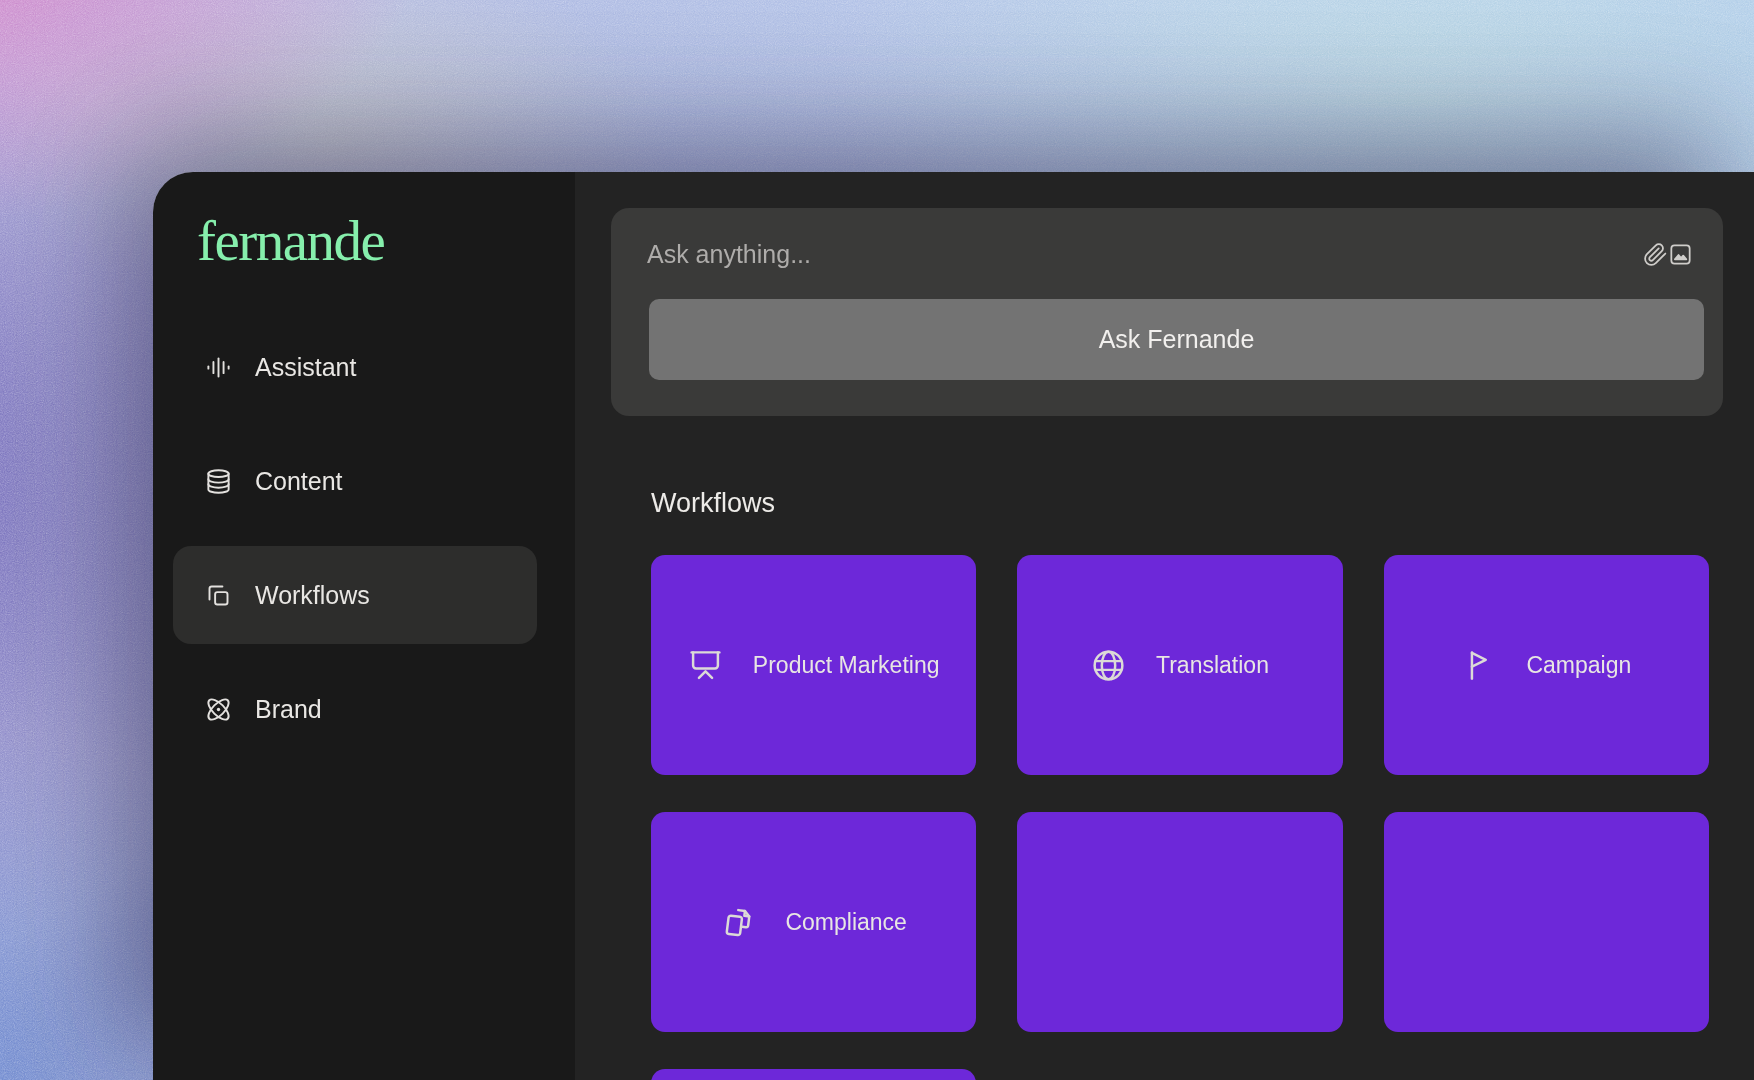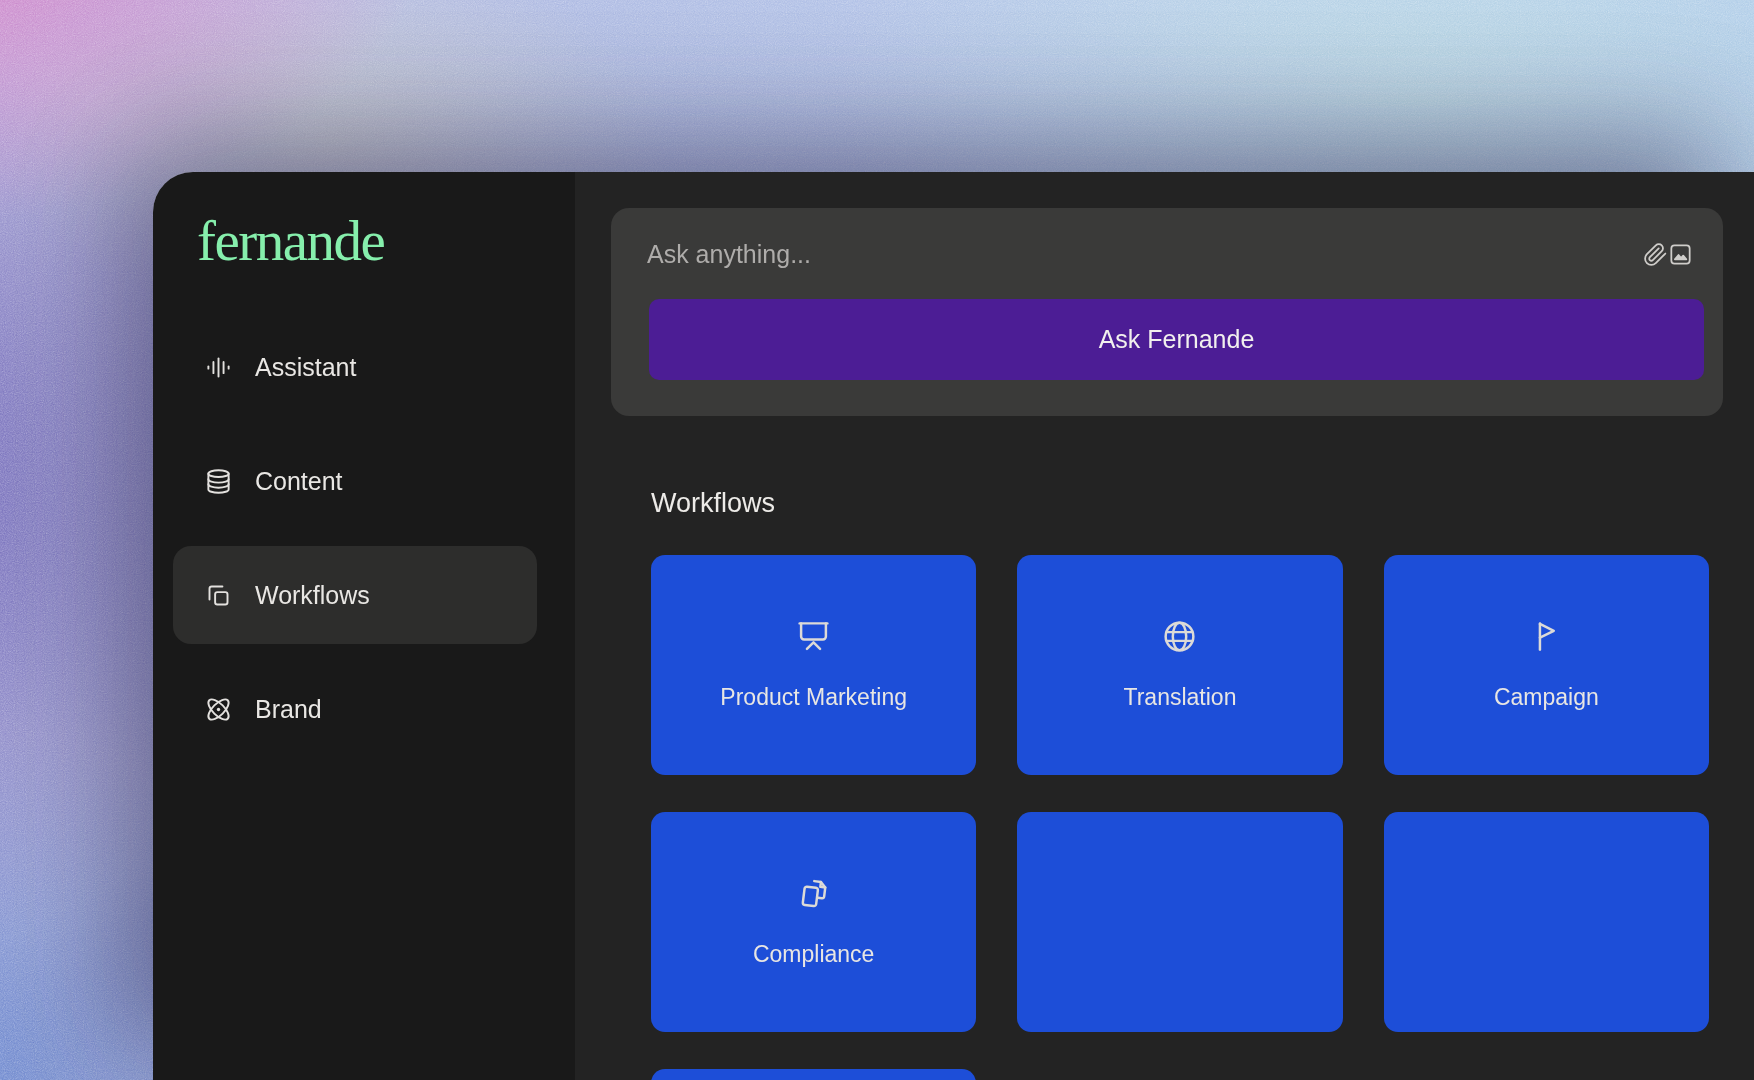--- a/index.html
+++ b/index.html
@@ -52,35 +52,35 @@
     display:flex; align-items:center; 
   }
   .ask-input {
     flex:1; background:transparent; border:none; outline:none;
     font-family:"Liberation Sans", sans-serif; font-size:25px; color:#eceae7;
   }
   .ask-input::placeholder { color:#aeacaa; opacity:1; }
   .ask-row svg { width:25px; height:25px; color:#cfcdca; flex:none; cursor:pointer; }
   .ask-btn {
     position:absolute; left:38px; right:19px; top:91px; height:81px;
-    background:#4c1d95; border:none; border-radius:10px; cursor:pointer;
+    background:#737373; border:none; border-radius:10px; cursor:pointer;
     display:flex; align-items:center; justify-content:center;
     font-family:"Liberation Sans", sans-serif; font-size:25px; color:#f2f0ee;
   }
 
   .section-title { margin:72px 0 36px 40px; font-size:27px; font-weight:400; color:#edebe8; }
 
   .cards {
     margin:0 14px 0 40px;
     display:grid; grid-template-columns:repeat(3, 1fr);
     column-gap:41px; row-gap:37px;
   }
   .card {
-    height:220px; background:#1d4ed8; border-radius:14px; cursor:pointer;
-    display:flex; flex-direction:column; align-items:center; justify-content:center; gap:30px;
+    height:220px; background:#6d28d9; border-radius:14px; cursor:pointer;
+    display:flex; flex-direction:row; align-items:center; justify-content:center; gap:30px;
   }
   .card svg { width:35px; height:35px; color:#dcdad7; }
   .card-label { font-size:23px; color:#e8e6e3; }
 
   svg.str { fill:none; stroke:currentColor; stroke-width:1.7; stroke-linecap:round; stroke-linejoin:round; }
 </style>
 </head>
 <body>
 
 <div class="backdrop"></div>

